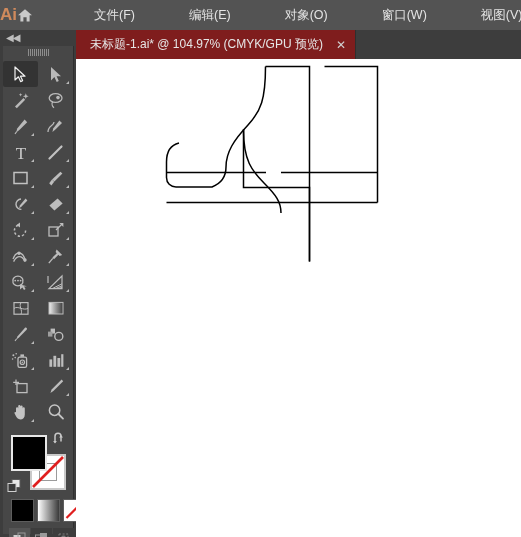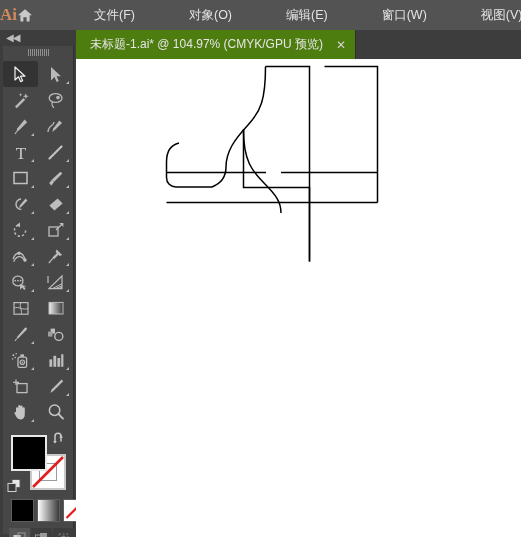--- a/index.html
+++ b/index.html
@@ -26,21 +26,21 @@
     position: absolute;
     left: 0; top: 0;
     width: 521px; height: 30px;
     background: #535353;
     display: flex;
     align-items: center;
   }
   .ai-logo {
     width: 34px;
     text-align: center;
-    font-family: Liberation Serif, serif;
+    font-family: Liberation Sans, sans-serif;
     font-size: 17px;
     font-weight: bold;
     color: #d08a5c;
     letter-spacing: 0px;
     line-height: 30px;
   }
   .home-icon {
     width: 26px;
     display: flex;
     align-items: center;
@@ -72,21 +72,21 @@
     position: absolute;
     left: 76px; top: 30px;
     width: 445px; height: 29px;
     background: #3d3d3d;
     border-bottom: 1px solid #2b2b2b;
   }
   .doctab {
     position: absolute;
     left: 0; top: 0;
     height: 29px;
-    background: #4d7c0f;
+    background: #7f1d1d;
     display: flex;
     align-items: center;
     padding: 0 9px 0 14px;
     box-sizing: border-box;
     border-right: 1px solid #2f2f2f;
   }
   .doctab-label {
     color: #e6e6e6;
     font-size: 12px;
     white-space: nowrap;
@@ -271,22 +271,22 @@
   <div class="menubar">
     <div class="ai-logo">Ai</div>
     <div class="home-icon">
       <svg width="16" height="15" viewBox="0 0 16 15" aria-hidden="true">
         <path d="M8 1.2 L15 7.2 L12.6 7.2 L12.6 13.6 L9.6 13.6 L9.6 9.2 L6.4 9.2 L6.4 13.6 L3.4 13.6 L3.4 7.2 L1 7.2 Z" fill="#c9c9c9"></path>
       </svg>
     </div>
     <div class="menu-sep"></div>
     <div class="menu-items">
       <div class="menu-item">文件(F)</div>
+      <div class="menu-item">编辑(E)</div>
       <div class="menu-item">对象(O)</div>
-      <div class="menu-item">编辑(E)</div>
       <div class="menu-item">窗口(W)</div>
       <div class="menu-item">视图(V)</div>
     </div>
   </div>
 
   <div class="tabstrip">
     <div class="doctab">
       <span class="doctab-label">未标题-1.ai* @ 104.97% (CMYK/GPU 预览)</span>
       <span class="doctab-close">✕</span>
     </div>

